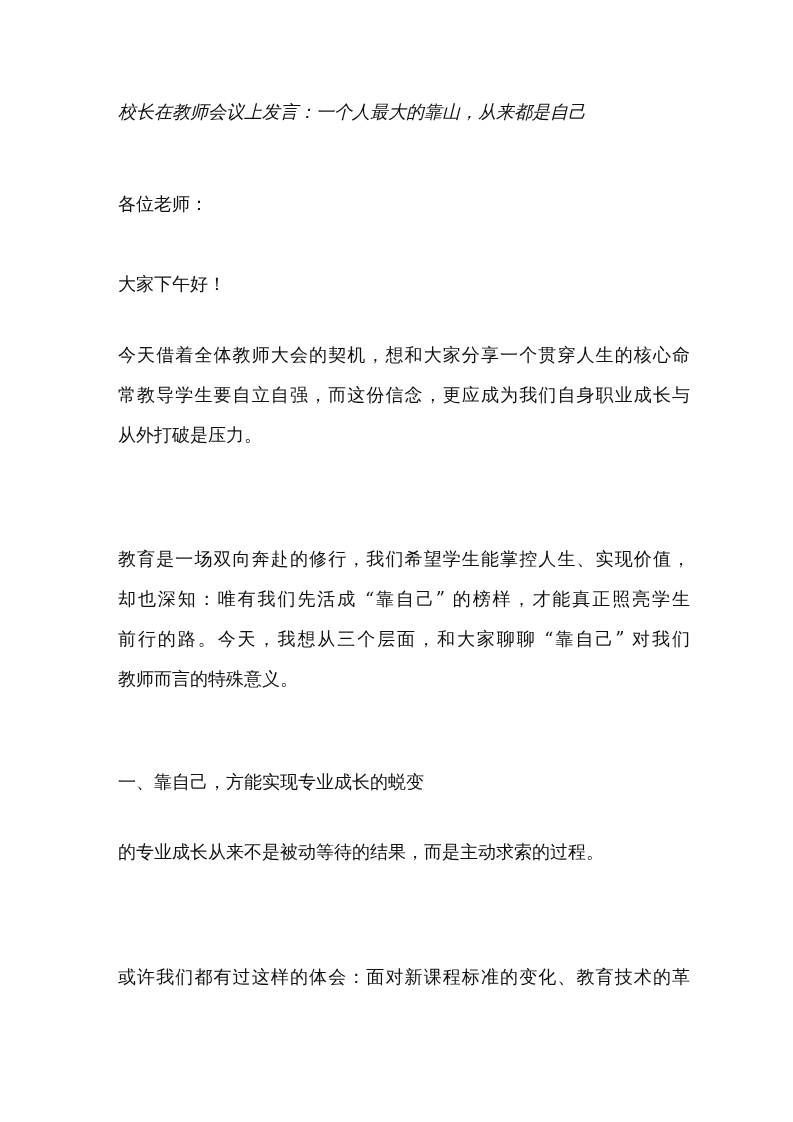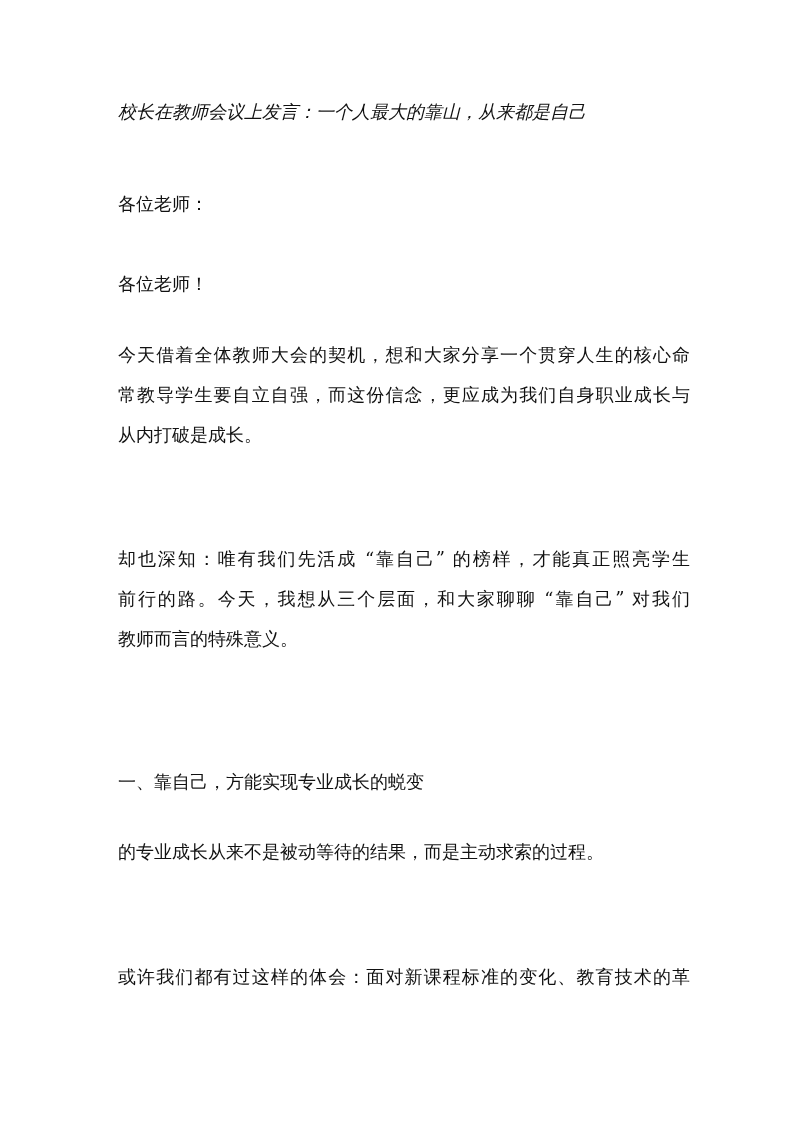--- a/index.html
+++ b/index.html
@@ -13,29 +13,30 @@
   .para { position: absolute; left: 0; width: 572px; line-height: 40px; text-align: justify; }
   .para span { display: block; white-space: nowrap; text-align-last: justify; }
   .para span.last { text-align-last: left; }
 </style>
 </head>
 <body>
 
 <div class="page">
   <div class="line" style="top:100px;font-style:italic;">校长在教师会议上发言：一个人最大的靠山，从来都是自己</div>
   <div class="line" style="top:192px;text-align:right;">各位老师：</div>
-  <div class="line" style="top:272px;">各位老师！</div>
+  <div class="line" style="top:272px;">大家下午好！</div>
 
   <div class="para" style="top:335px;">
     <span>今天借着全体教师大会的契机，想和大家分享一个贯穿人生的核心命</span>
     <span>常教导学生要自立自强，而这份信念，更应成为我们自身职业成长与</span>
-    <span class="last">从内打破是成长。</span>
+    <span class="last">从外打破是压力。</span>
   </div>
 
   <div class="para" style="top:539px;">
+    <span>教育是一场双向奔赴的修行，我们希望学生能掌控人生、实现价值，</span>
     <span>却也深知：唯有我们先活成 “靠自己” 的榜样，才能真正照亮学生</span>
     <span>前行的路。今天，我想从三个层面，和大家聊聊 “靠自己” 对我们</span>
     <span class="last">教师而言的特殊意义。</span>
   </div>
 
   <div class="line" style="top:770px;">一、靠自己，方能实现专业成长的蜕变</div>
 
   <div class="para" style="top:832px;">
     <span class="last">的专业成长从来不是被动等待的结果，而是主动求索的过程。</span>
   </div>

